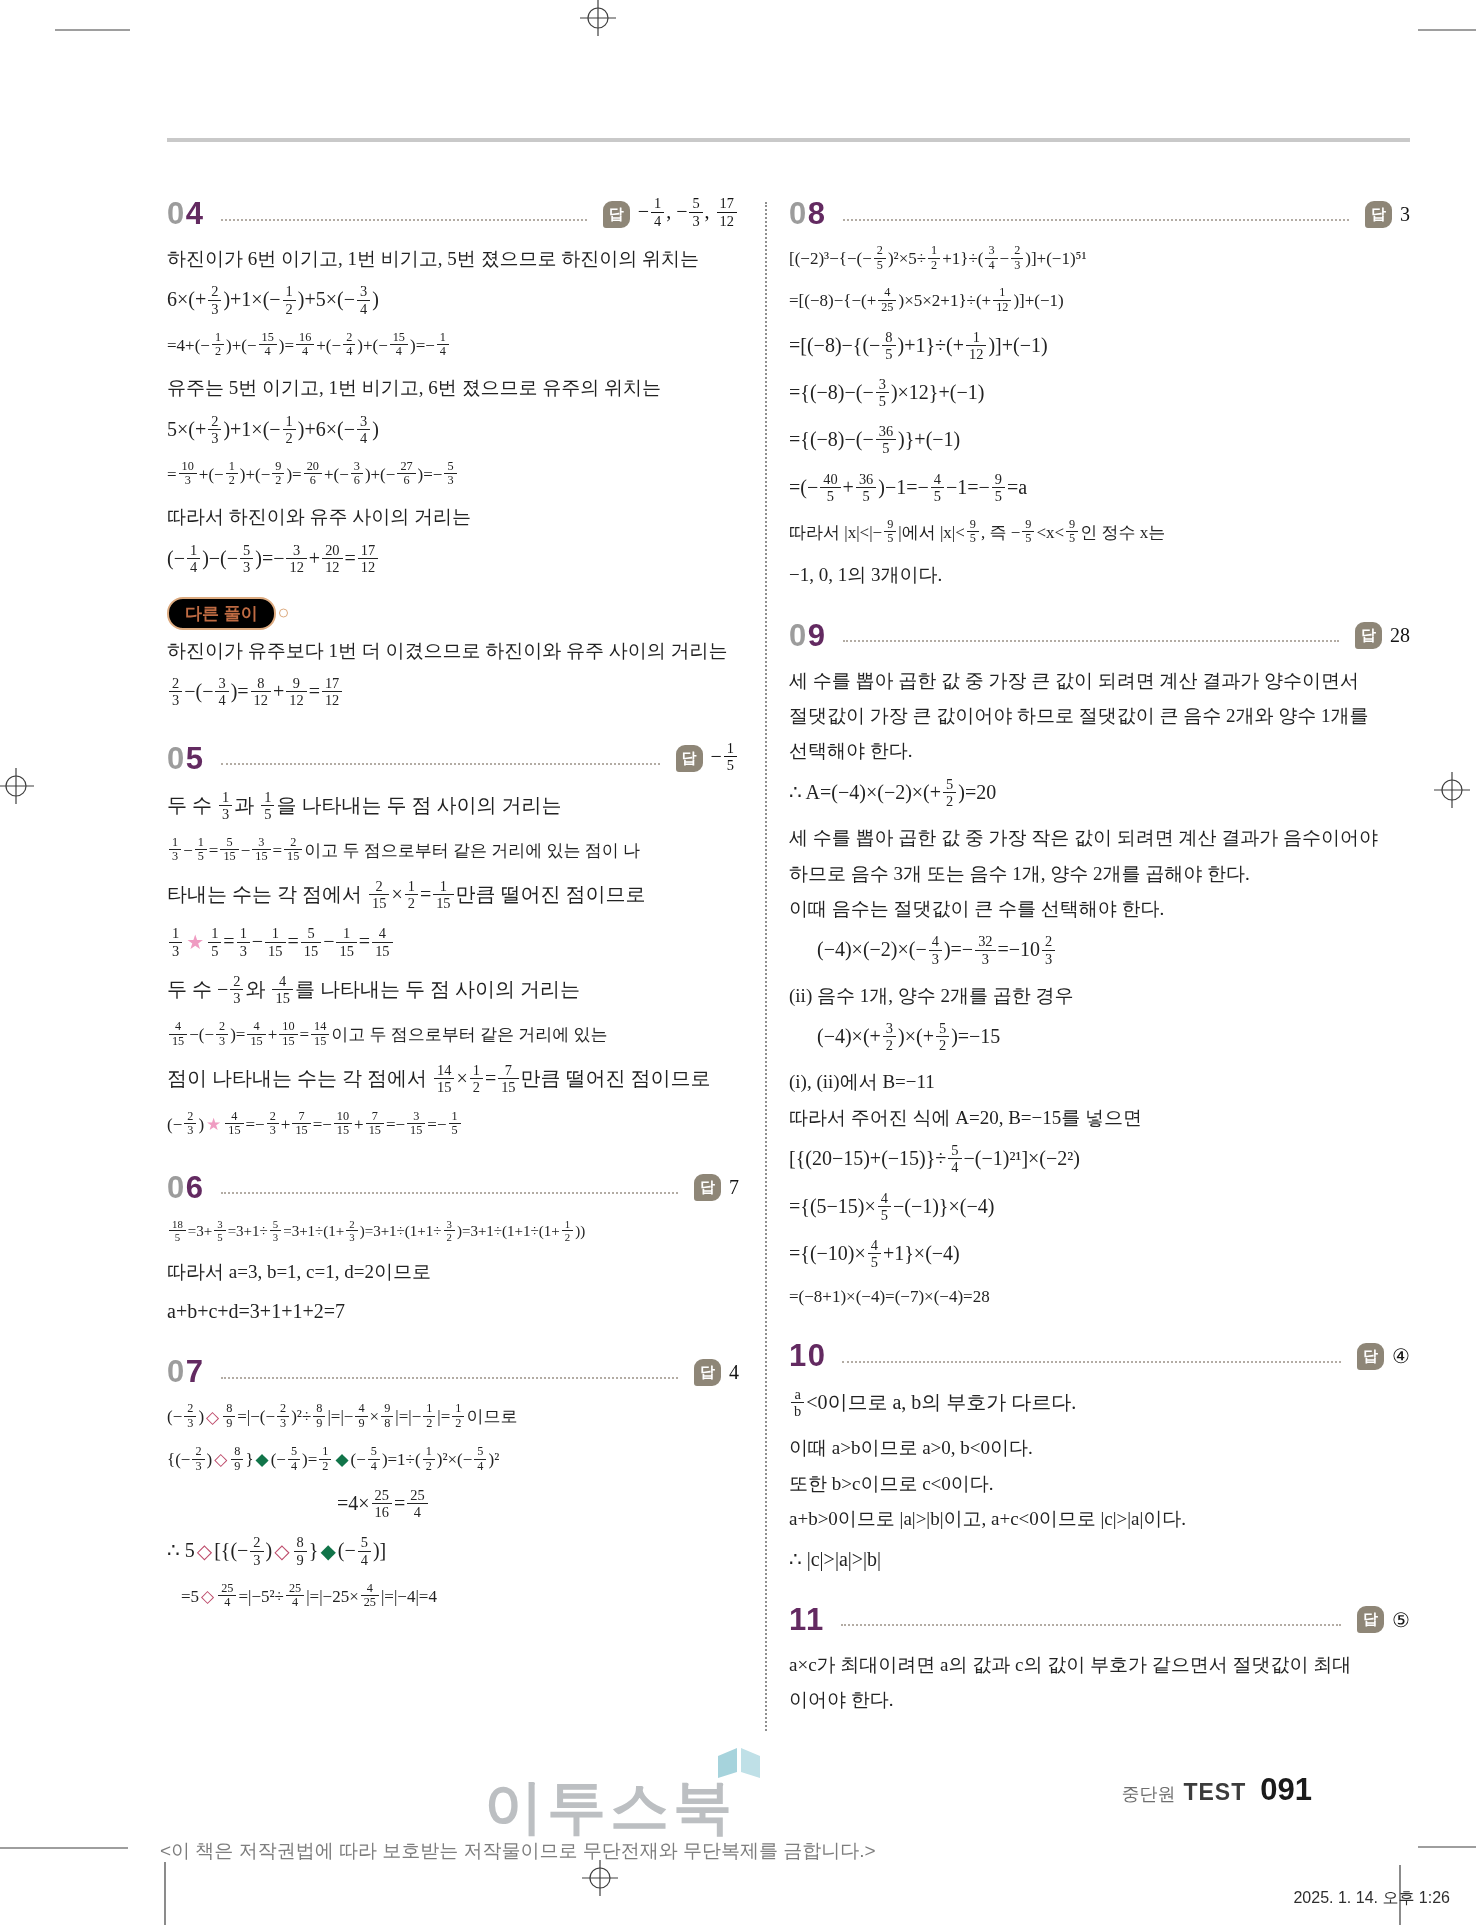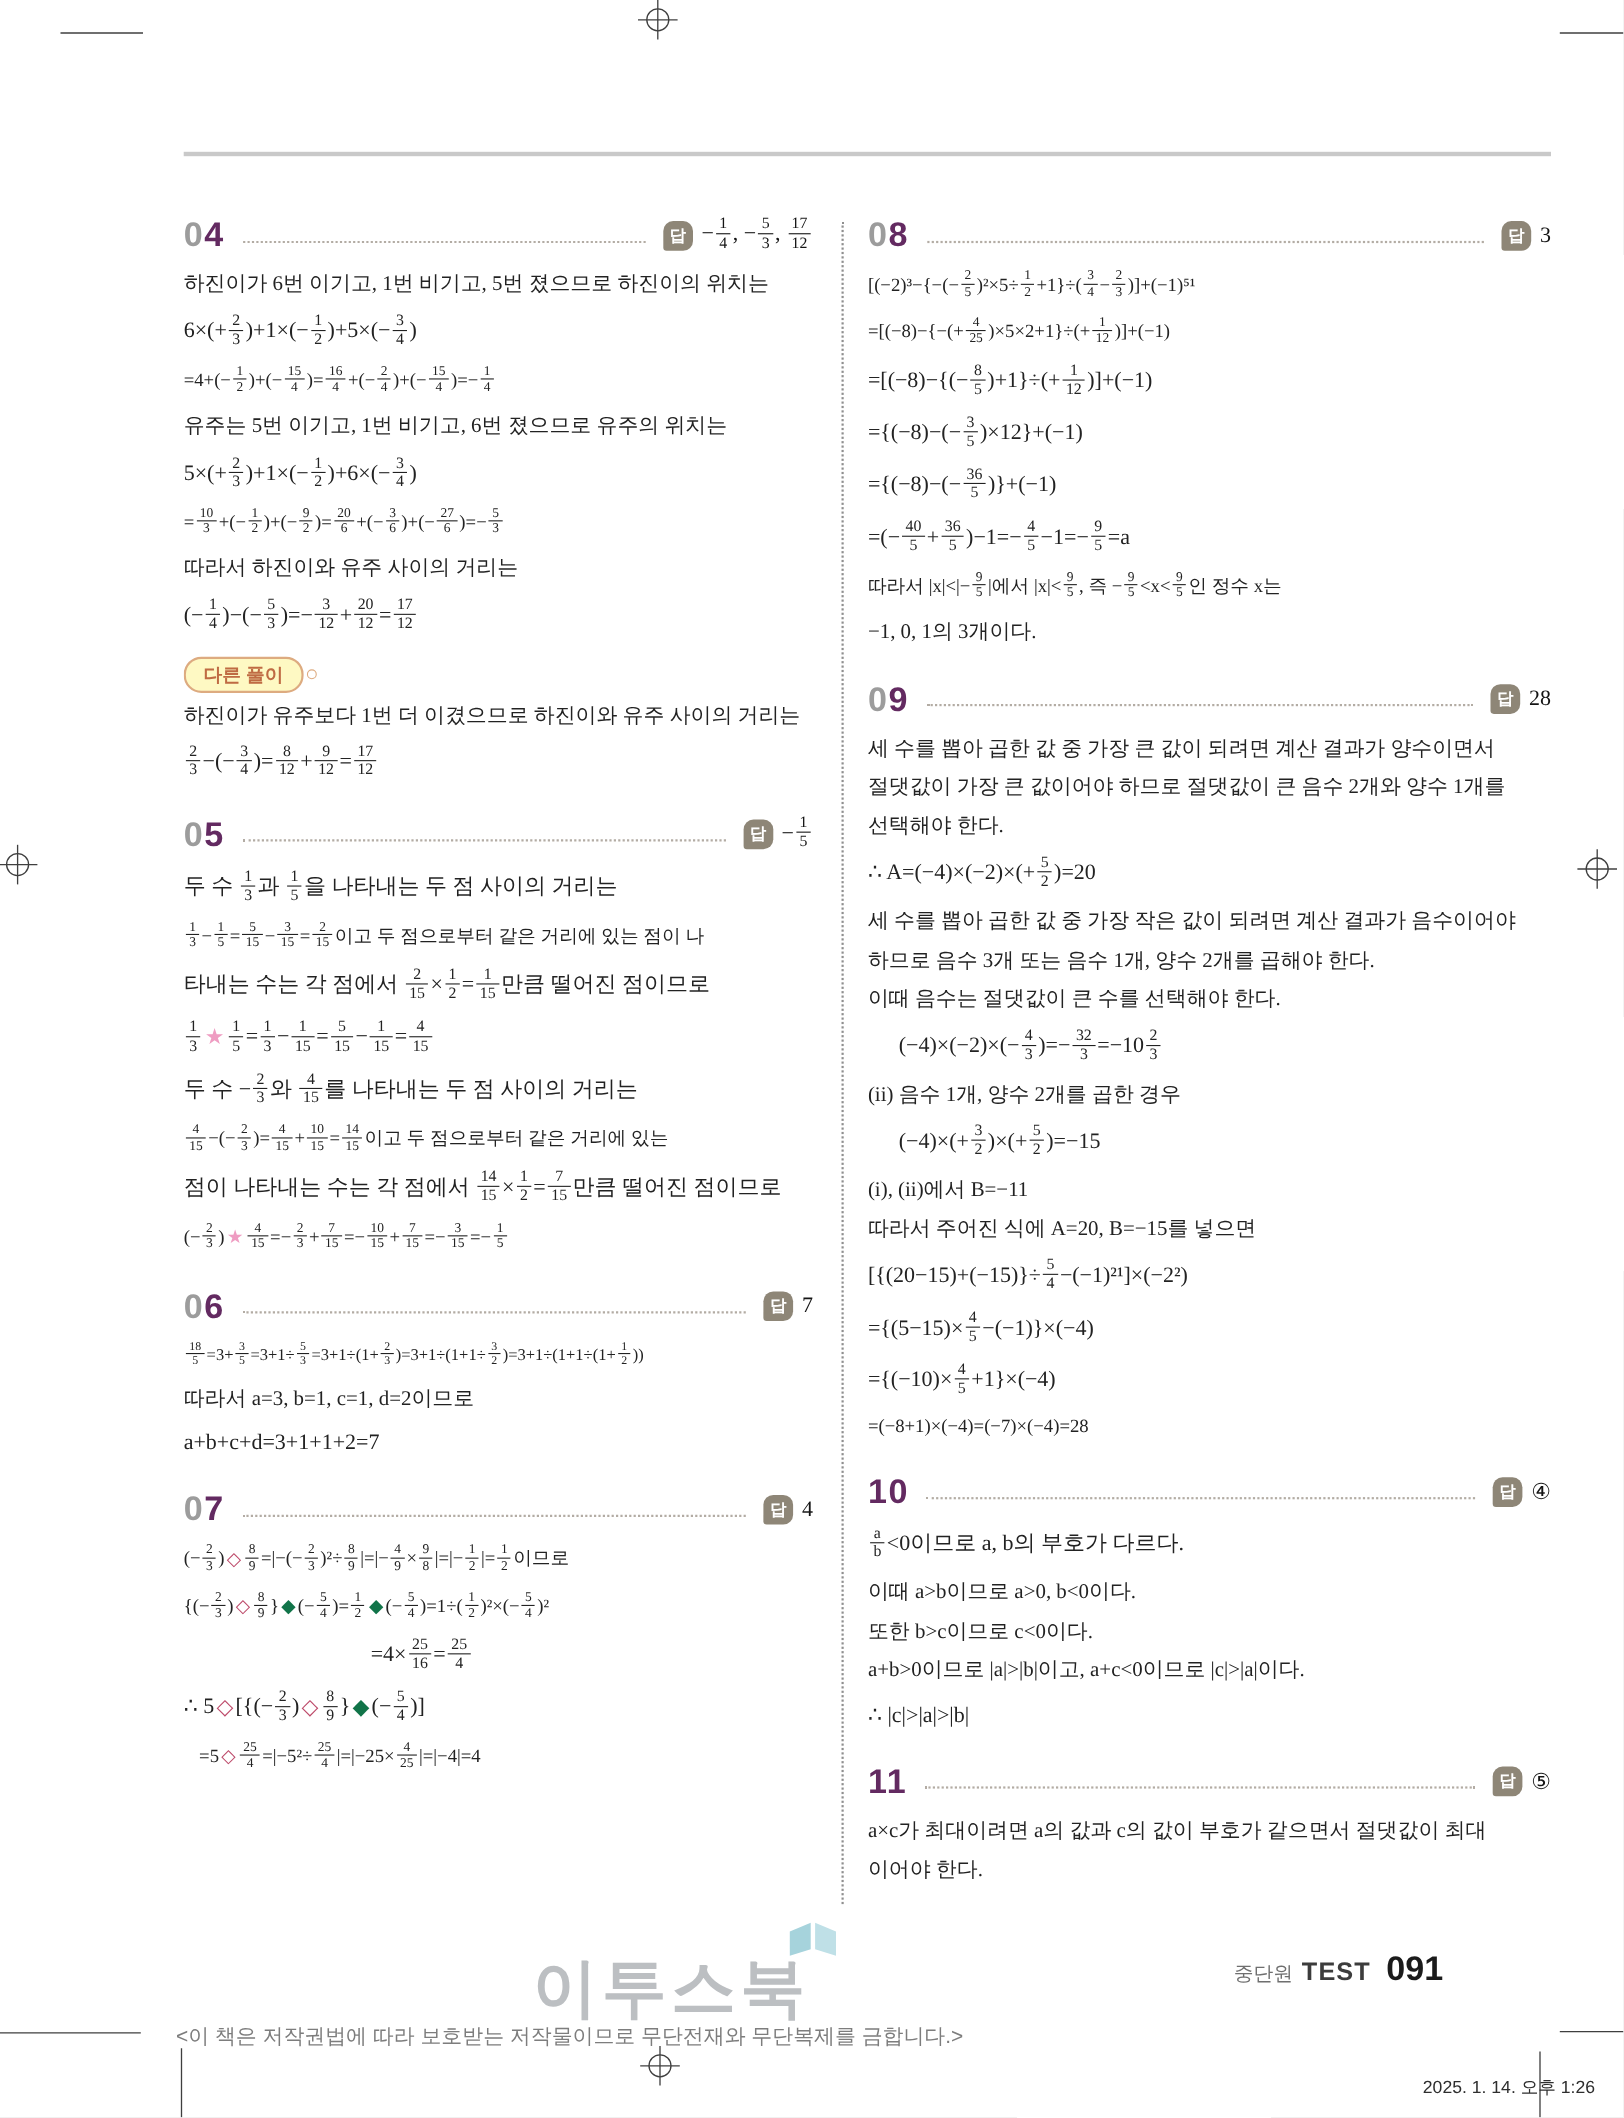--- a/index.html
+++ b/index.html
@@ -27,21 +27,21 @@
   .line.xsmall{font-size:15px;}
   .frac{display:inline-block;vertical-align:middle;transform:translateY(-2px);
         text-align:center;line-height:1.12;font-size:0.72em;margin:0 2px;}
   .frac .fn{display:block;padding:0 3px;border-bottom:1.5px solid currentColor;}
   .frac .fd{display:block;padding:0 3px;}
   .op-star{color:#ef9cc2;margin:0 2px;}
   .op-dpink{color:#bd4a6a;margin:0 2px;}
   .op-dgreen{color:#117449;margin:0 2px;}
   .alt-box{margin:18px 0 8px 0;}
   .alt-label{position:relative;display:inline-block;padding:3px 16px;border:2px solid #ddab80;
-             border-radius:16px;color:#bf6b43;background:#fef9c3;
+             border-radius:16px;color:#bf6b43;background:#000000;
              font-family:"Liberation Sans","DejaVu Sans",sans-serif;font-weight:bold;font-size:17px;}
   .alt-label::before,.alt-label::after{content:"";position:absolute;top:50%;width:7px;height:7px;
              border:1.5px solid #ddab80;border-radius:50%;background:#fff;transform:translateY(-50%);}
   .alt-label::before{left:-14px;} .alt-label::after{right:-14px;}
   .footer-logo{position:absolute;left:484px;top:1768px;font-family:"Liberation Sans","DejaVu Sans",sans-serif;
                font-weight:800;font-size:59px;letter-spacing:4px;color:#bcbfc2;}
   .book-icon{position:absolute;right:-26px;top:-22px;}
   .copyright{position:absolute;left:160px;top:1838px;width:900px;text-align:left;
              font-family:"Liberation Sans","DejaVu Sans",sans-serif;font-size:19px;color:#7d7d7d;}
   .page-label{position:absolute;right:164px;top:1772px;display:flex;align-items:baseline;

